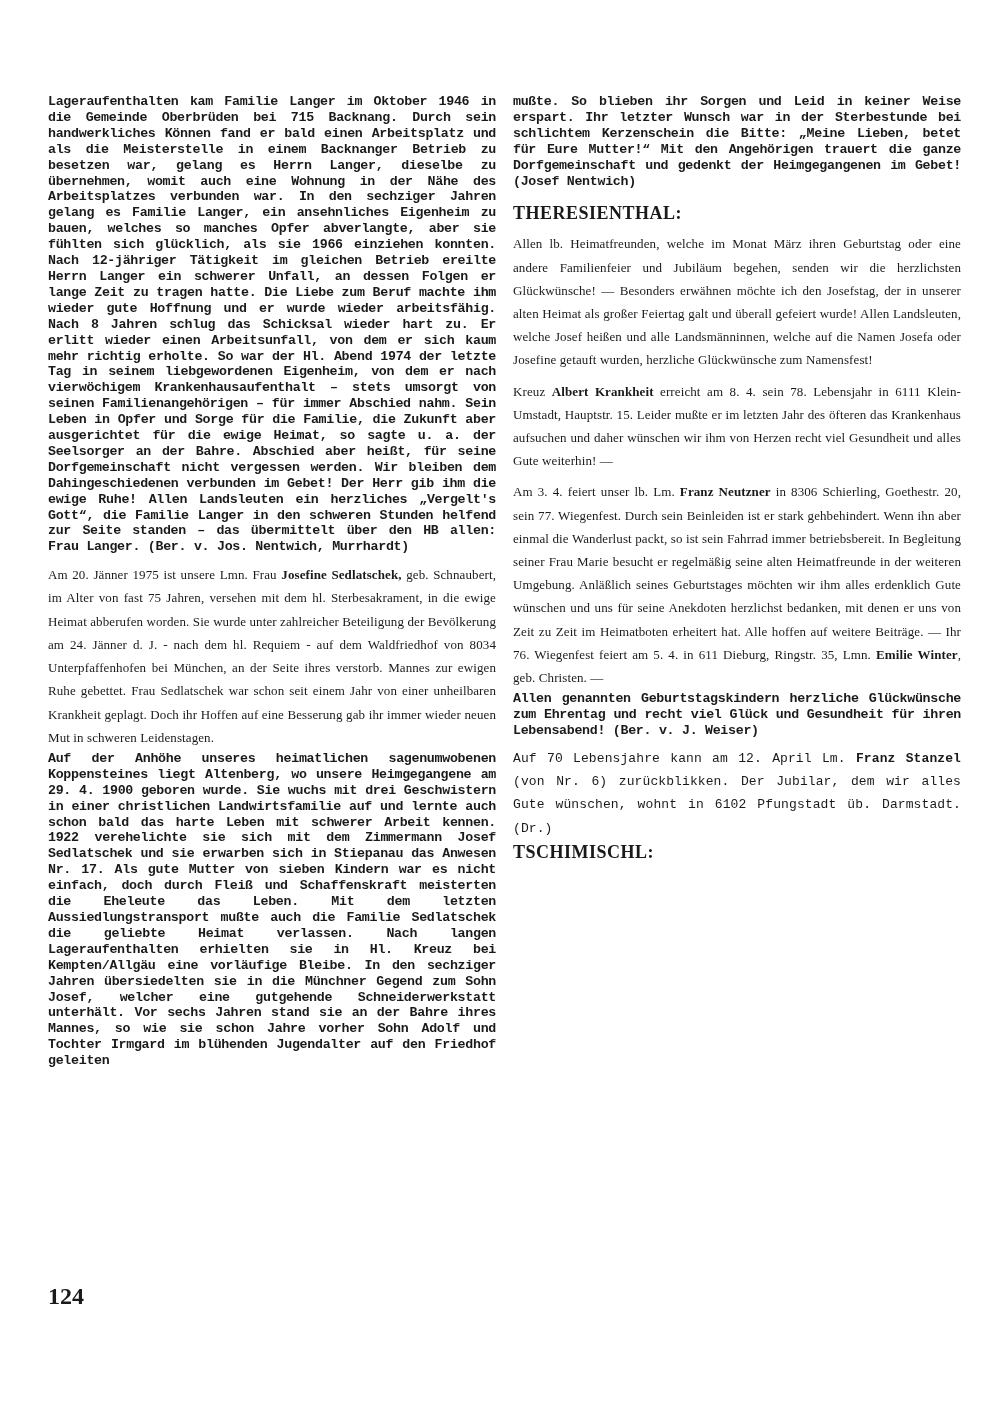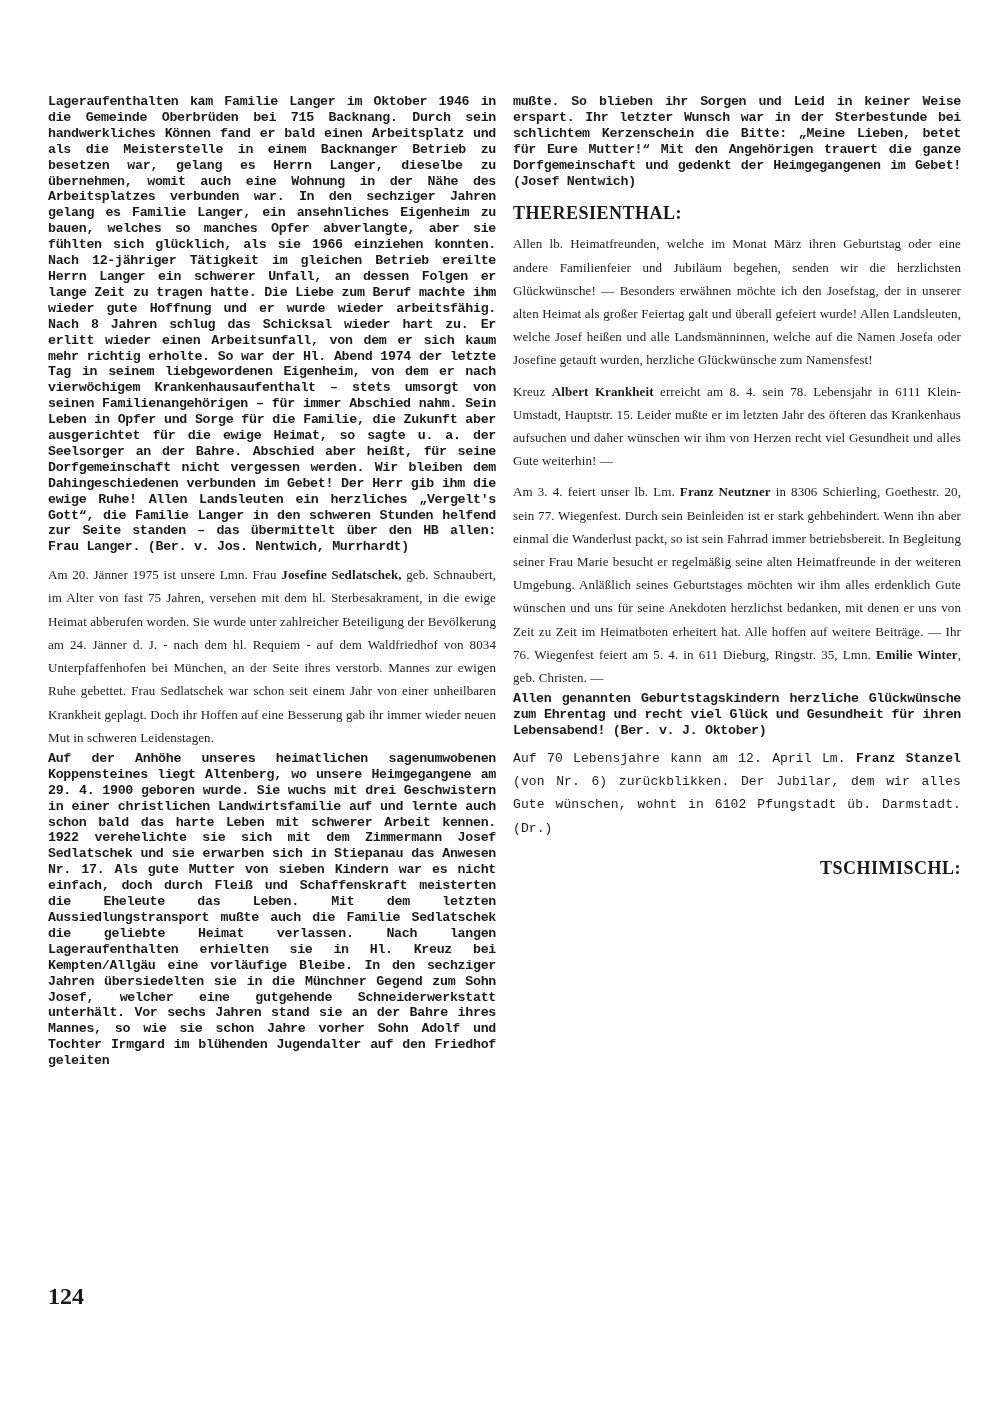--- a/index.html
+++ b/index.html
@@ -48,23 +48,23 @@
     <p class="small">mußte. So blieben ihr Sorgen und Leid in keiner Weise erspart. Ihr letzter Wunsch war in der Sterbestunde bei schlichtem Kerzenschein die Bitte: „Meine Lieben, betet für Eure Mutter!“ Mit den Angehörigen trauert die ganze Dorfgemeinschaft und gedenkt der Heimgegangenen im Gebet! (Josef Nentwich)</p>
 
     <h2 class="heading" style="margin-top:14px;">THERESIENTHAL:</h2>
 
     <p class="large" style="margin-top:8px;">Allen lb. Heimatfreunden, welche im Monat März ihren Geburtstag oder eine andere Familienfeier und Jubiläum begehen, senden wir die herzlichsten Glückwünsche! — Besonders erwähnen möchte ich den Josefstag, der in unserer alten Heimat als großer Feiertag galt und überall gefeiert wurde! Allen Landsleuten, welche Josef heißen und alle Landsmänninnen, welche auf die Namen Josefa oder Josefine getauft wurden, herzliche Glückwünsche zum Namensfest!</p>
 
     <p class="large" style="margin-top:8px;"><span>Kreuz </span><b>Albert Krankheit</b><span> erreicht am 8. 4. sein 78. Lebensjahr in 6111 Klein-Umstadt, Hauptstr. 15. Leider mußte er im letzten Jahr des öfteren das Krankenhaus aufsuchen und daher wünschen wir ihm von Herzen recht viel Gesundheit und alles Gute weiterhin! —</span></p>
 
     <p class="large" style="margin-top:8px;"><span>Am 3. 4. feiert unser lb. Lm. </span><b>Franz Neutzner</b><span> in 8306 Schierling, Goethestr. 20, sein 77. Wiegenfest. Durch sein Beinleiden ist er stark gehbehindert. Wenn ihn aber einmal die Wanderlust packt, so ist sein Fahrrad immer betriebsbereit. In Begleitung seiner Frau Marie besucht er regelmäßig seine alten Heimatfreunde in der weiteren Umgebung. Anläßlich seines Geburtstages möchten wir ihm alles erdenklich Gute wünschen und uns für seine Anekdoten herzlichst bedanken, mit denen er uns von Zeit zu Zeit im Heimatboten erheitert hat. Alle hoffen auf weitere Beiträge. — Ihr 76. Wiegenfest feiert am 5. 4. in 611 Dieburg, Ringstr. 35, Lmn. </span><b>Emilie Winter</b><span>, geb. Christen. —</span></p>
 
-    <p class="small" style="margin-top:2px;">Allen genannten Geburtstagskindern herzliche Glückwünsche zum Ehrentag und recht viel Glück und Gesundheit für ihren Lebensabend! (Ber. v. J. Oktober)</p>
+    <p class="small" style="margin-top:2px;">Allen genannten Geburtstagskindern herzliche Glückwünsche zum Ehrentag und recht viel Glück und Gesundheit für ihren Lebensabend! (Ber. v. J. Weiser)</p>
 
 
     <p class="large" style="margin-top:8px;font-family:Liberation Mono, monospace;"><span>Auf 70 Lebensjahre kann am 12. April Lm. </span><b>Franz Stanzel</b><span> (von Nr. 6) zurückblikken. Der Jubilar, dem wir alles Gute wünschen, wohnt in 6102 Pfungstadt üb. Darmstadt. (Dr.)</span></p>
 
-    <h2 class="heading" style="margin-top:18px;text-align:right;">TSCHIMISCHL:</h2>
+    <h2 class="heading" style="margin-top:2px;">TSCHIMISCHL:</h2>
 
   </div>
 
   <div class="page-number">124</div>
 </div>
 
 </body></html>

